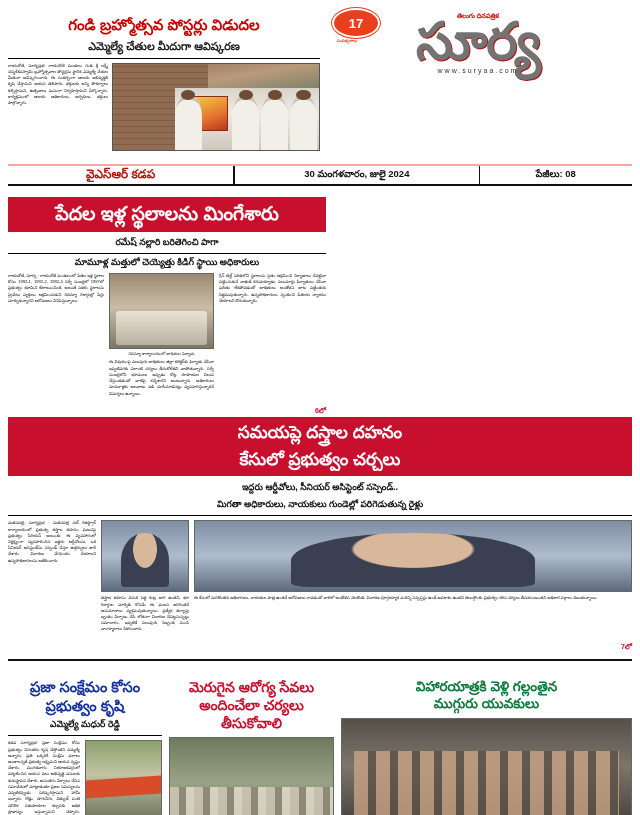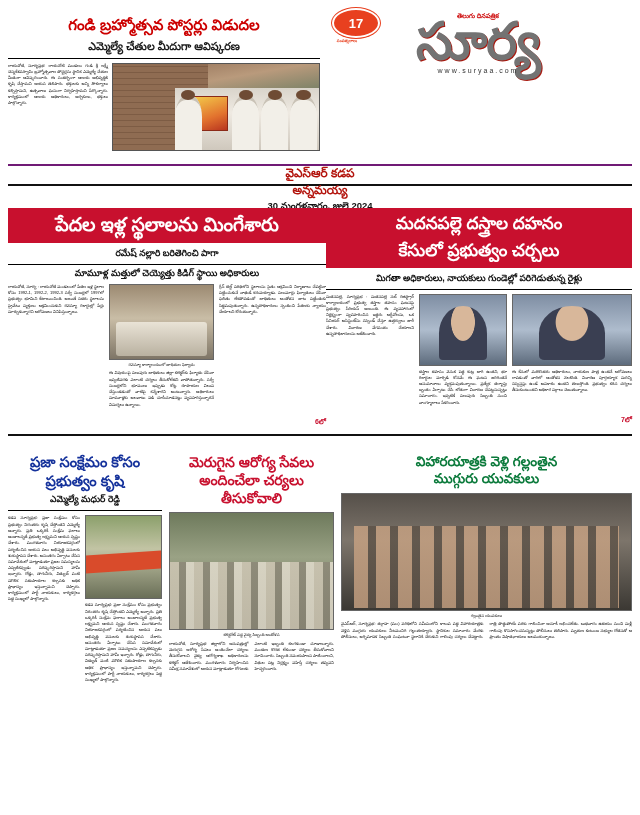--- a/index.html
+++ b/index.html
@@ -125,23 +125,22 @@
   .mast-url {
     font-size: 7px; color: #333; letter-spacing: 2px; margin-top: 1px;
   }
 
   
   .edition-bar {
     display: flex;
     align-items: stretch;
     margin-top: 6px;
     height: 22px;
-    border-top: 2px solid #701a75;
+    border-top: 2px solid #fca5a5;
     border-bottom: 2px solid #111;
-    flex-direction: column;
   }
   .ed-cell {
     display: flex; align-items: center; justify-content: center;
     font-weight: bold;
     color: #b3140d;
     font-size: 12px;
     padding: 0 8px;
   }
   .ed-sep { width: 1px; background: #111; }
   .ed-date {
@@ -149,21 +148,22 @@
   }
   .ed-pages { font-size: 9.5px; color: #111; }
   .ed-1 { flex: 1.15; }
   .ed-2 { flex: 1; }
   .ed-3 { flex: 1.25; }
   .ed-4 { flex: 0.75; }
 
   
   .main {
     display: flex;
-    margin-top: 22px;
+    margin-top: 11px;
+    flex-direction: column;
   }
   .col-left { width: 318px; }
   .col-right { flex: 1; }
 
   .band-red {
     background: #c8102e;
     color: #fff;
     font-weight: bold;
     text-align: center;
     font-size: 19px;
@@ -326,21 +326,20 @@
       </div>
       <div class="mast-tag">తెలుగు దినపత్రిక</div>
       <div class="mast-title">సూర్య</div>
       <div class="mast-url">www.suryaa.com</div>
     </div>
   </div>
 
   <div class="edition-bar">
     <div class="ed-cell ed-1">వైఎస్ఆర్ కడప</div>
     <div class="ed-sep"></div>
-    <div class="ed-cell ed-2">అన్నమయ్య</div>
     <div class="ed-sep"></div>
     <div class="ed-cell ed-3 ed-date">30 మంగళవారం, జులై 2024</div>
     <div class="ed-sep"></div>
     <div class="ed-cell ed-4 ed-pages">పేజీలు: 08</div>
   </div>
 
   <div class="main">
 
     <div class="col-left">
       <div class="band-red">పేదల ఇళ్ల స్థలాలను మింగేశారు</div>
@@ -359,22 +358,23 @@
         <div style="flex:1">
           <div class="colbox">గ్రీన్ బెల్ట్ పరిధిలోని స్థలాలను సైతం ఆక్రమించి నిర్మాణాలు చేపట్టినా పట్టించుకునే నాథుడే కరువయ్యాడు. పలుమార్లు ఫిర్యాదులు చేసినా ఫలితం లేకపోవడంతో బాధితులు ఆందోళన బాట పట్టేందుకు సిద్ధమవుతున్నారు. ఉన్నతాధికారులు స్పందించి పేదలకు న్యాయం చేయాలని కోరుతున్నారు.</div>
         </div>
       </div>
       <div style="text-align:right;margin-top:2px">
         <span class="contd">6లో</span>
       </div>
     </div>
 
     <div class="col-right">
-      <div class="band-red small">మదనపల్లె దస్త్రాల దహనం</div>
+      <div class="band-red small">సమయప్లె దస్త్రాల దహనం</div>
       <div class="band-red small" style="padding-top:0">కేసులో ప్రభుత్వం చర్చలు</div>
+      <div class="band-sub" style="border:none;padding-bottom:0;margin-top:5px">ఇద్దరు ఆర్డీవోలు, సీనియర్ అసిస్టెంట్ సస్పెండ్..</div>
       <div class="band-sub">మిగతా అధికారులు, నాయకులు గుండెల్లో పరిగెడుతున్న రైళ్లు</div>
 
       <div class="story-body">
         <div style="width:88px">
           <div class="colbox">మదనపల్లె, సూర్యప్రభ : మదనపల్లె సబ్ రిజిస్ట్రార్ కార్యాలయంలో ప్రభుత్వ దస్త్రాల దహనం ఘటనపై ప్రభుత్వం సీరియస్ అయింది. ఈ వ్యవహారంలో నిర్లక్ష్యంగా వ్యవహరించిన ఇద్దరు ఆర్డీవోలను, ఒక సీనియర్ అసిస్టెంట్‌ను సస్పెండ్ చేస్తూ ఉత్తర్వులు జారీ చేశారు. విచారణ వేగవంతం చేయాలని ఉన్నతాధికారులను ఆదేశించారు.</div>
         </div>
         <div style="width:88px">
           <div class="photo ph-portrait" style="height:72px"></div>
           <div class="colbox" style="margin-top:3px">దస్త్రాల దహనం వెనుక పెద్ద కుట్ర దాగి ఉందని, భూ రికార్డుల మార్పిడి కోసమే ఈ ఘటన జరిగిందనే అనుమానాలు వ్యక్తమవుతున్నాయి. ప్రత్యేక దర్యాప్తు బృందం ఏర్పాటు చేసి లోతుగా విచారణ చేపట్టనున్నట్లు సమాచారం. ఇప్పటికే పలువురు సిబ్బంది నుంచి వాంగ్మూలాలు సేకరించారు.</div>
         </div>

